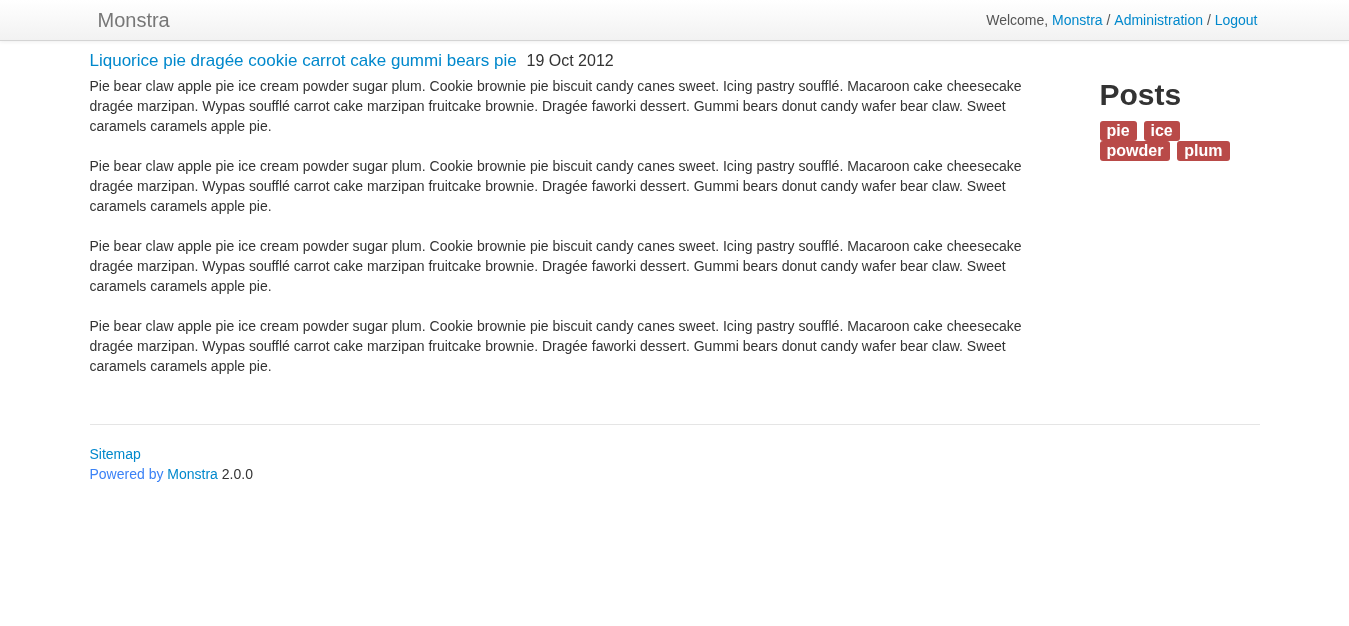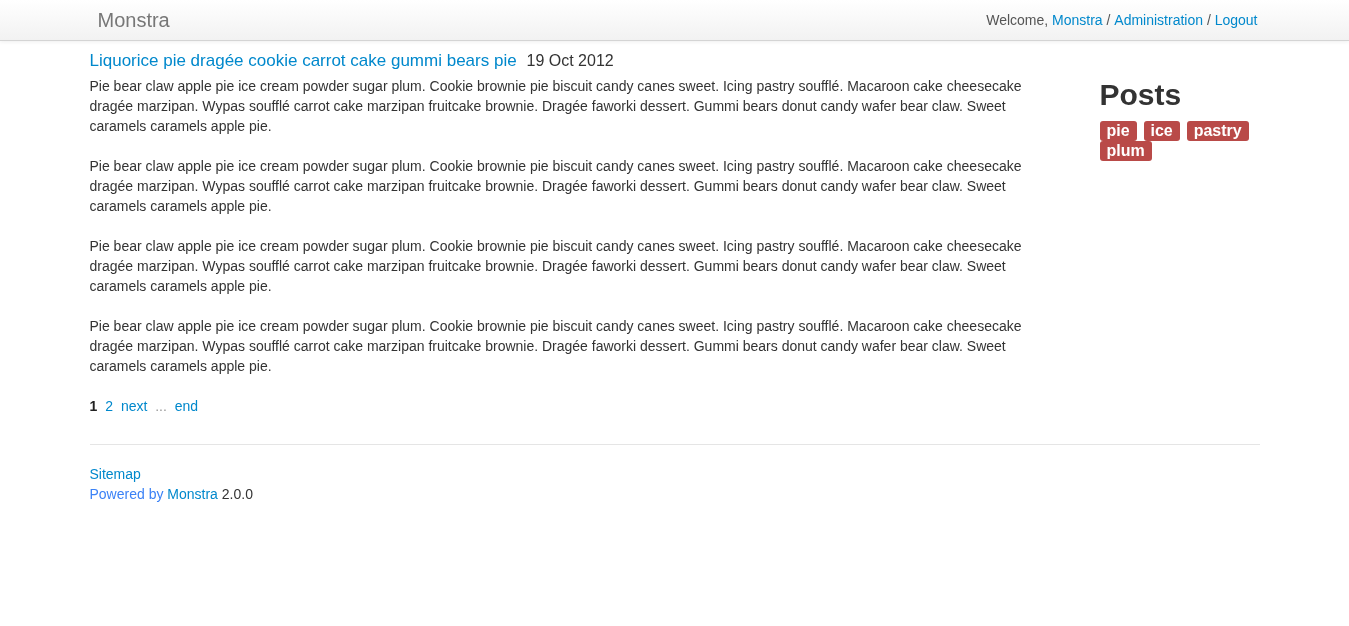--- a/index.html
+++ b/index.html
@@ -154,35 +154,28 @@
         </div>
         <p>Pie bear claw apple pie ice cream powder sugar plum. Cookie brownie pie biscuit candy canes sweet. Icing pastry soufflé. Macaroon cake cheesecake dragée marzipan. Wypas soufflé carrot cake marzipan fruitcake brownie. Dragée faworki dessert. Gummi bears donut candy wafer bear claw. Sweet caramels caramels apple pie.</p>
         <p>Pie bear claw apple pie ice cream powder sugar plum. Cookie brownie pie biscuit candy canes sweet. Icing pastry soufflé. Macaroon cake cheesecake dragée marzipan. Wypas soufflé carrot cake marzipan fruitcake brownie. Dragée faworki dessert. Gummi bears donut candy wafer bear claw. Sweet caramels caramels apple pie.</p>
         <p>Pie bear claw apple pie ice cream powder sugar plum. Cookie brownie pie biscuit candy canes sweet. Icing pastry soufflé. Macaroon cake cheesecake dragée marzipan. Wypas soufflé carrot cake marzipan fruitcake brownie. Dragée faworki dessert. Gummi bears donut candy wafer bear claw. Sweet caramels caramels apple pie.</p>
       </div>
 
       <div class="post">
         <p>Pie bear claw apple pie ice cream powder sugar plum. Cookie brownie pie biscuit candy canes sweet. Icing pastry soufflé. Macaroon cake cheesecake dragée marzipan. Wypas soufflé carrot cake marzipan fruitcake brownie. Dragée faworki dessert. Gummi bears donut candy wafer bear claw. Sweet caramels caramels apple pie.</p>
       </div>
 
-      <div class="pagination">
-        <span class="page-current">1</span>
-        <a href="#">2</a>
-        <a href="#">next</a>
-        <span class="page-ellipsis">...</span>
-        <a href="#">end</a>
-      </div>
     </div>
 
     <div class="side-col">
       <h2 class="section-heading">Posts</h2>
       <div class="tags-list">
         <a href="#" class="tag-badge">pie</a>
         <a href="#" class="tag-badge">ice</a>
-        <a href="#" class="tag-badge">pastry</a>
+        <a href="#" class="tag-badge">powder</a>
         <a href="#" class="tag-badge">plum</a>
       </div>
     </div>
 
   </div>
 
   <hr class="footer-rule">
   <div class="footer">
     <a href="#">Sitemap</a>
     <span class="powered"><span class="prefix">Powered by </span><a href="#">Monstra</a><span> 2.0.0</span></span>

